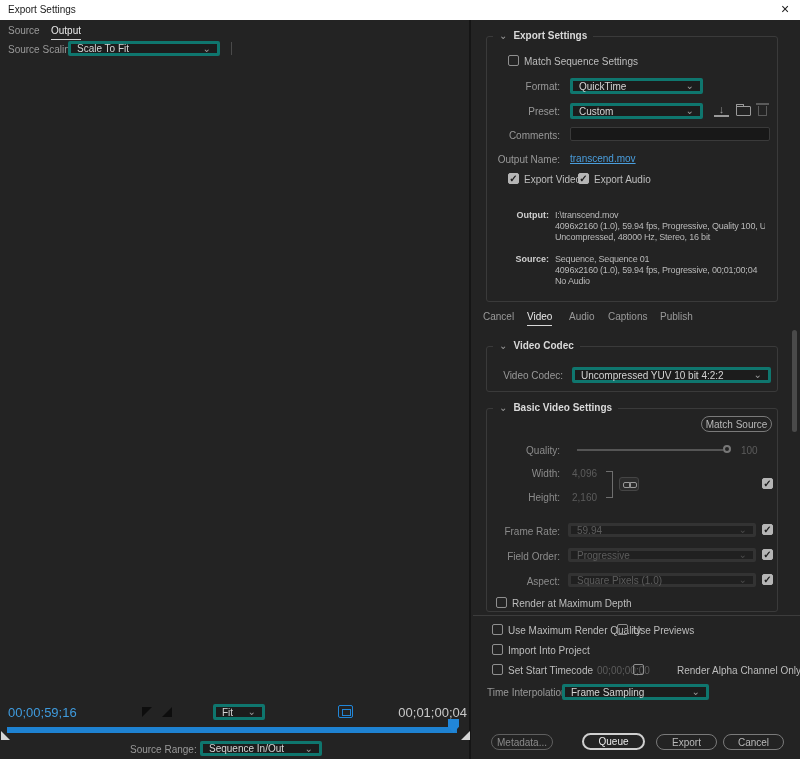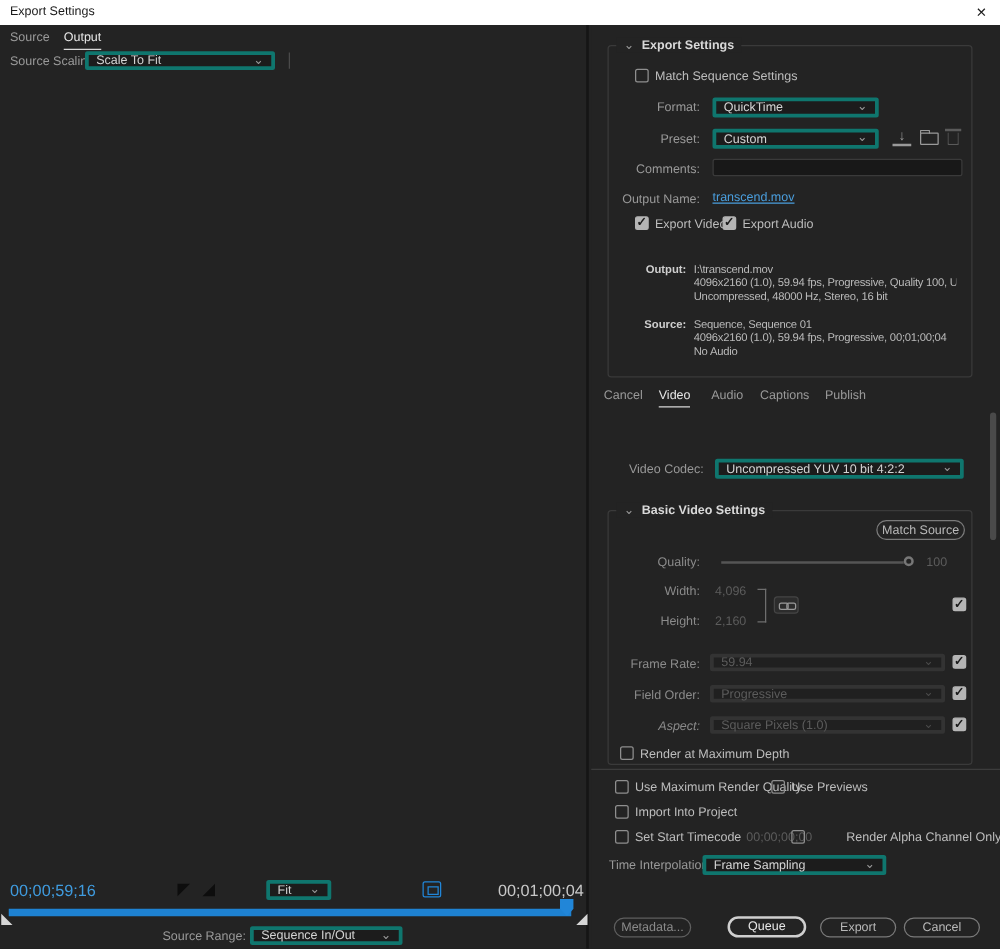--- a/index.html
+++ b/index.html
@@ -206,20 +206,23 @@
     <span class="sumline" style="left:82px; top:234px; width:210px;">Sequence, Sequence 01</span>
     <span class="sumline" style="left:82px; top:245px; width:210px;">4096x2160 (1.0), 59.94 fps, Progressive, 00;01;00;04</span>
     <span class="sumline" style="left:82px; top:256px; width:210px;">No Audio</span>
 
     <span class="tab" style="left:10px; top:291px;">Cancel</span>
     <span class="tab active" style="left:54px; top:291px;">Video</span>
     <span class="tab" style="left:96px; top:291px;">Audio</span>
     <span class="tab" style="left:135px; top:291px;">Captions</span>
     <span class="tab" style="left:187px; top:291px;">Publish</span>
 
+    <div class="group" style="left:13px; top:326px; width:292px; height:46px;">
+      <span class="legend"><span class="chev">⌄</span><span>Video Codec</span></span>
+    </div>
     <span class="rlabel" style="left:10px; top:350px; width:80px;">Video Codec:</span>
     <div class="dd" style="left:99px; top:347px; width:199px; height:16px;">
       <span class="dd-val">Uncompressed YUV 10 bit 4:2:2</span>
       <span class="dd-ch">⌄</span>
     </div>
 
     <div class="group" style="left:13px; top:388px; width:292px; height:204px;">
       <span class="legend"><span class="chev">⌄</span><span>Basic Video Settings</span></span>
     </div>
 
@@ -253,21 +256,21 @@
 
     <span class="rlabel dim" style="left:10px; top:531px; width:77px; color:#8b8b8b;">Field Order:</span>
     <div class="dd disabled" style="left:95px; top:528px; width:188px; height:14px;">
       <span class="dd-val">Progressive</span>
       <span class="dd-ch">⌄</span>
     </div>
     <span class="cb checked" style="left:289px; top:529px;">
         <span class="cb-mark">✓</span>
       </span>
 
-    <span class="rlabel dim" style="left:10px; top:556px; width:77px; color:#8b8b8b;font-style:italic;">Aspect:</span>
+    <span class="rlabel dim" style="left:10px; top:556px; width:77px; color:#8b8b8b;">Aspect:</span>
     <div class="dd disabled" style="left:95px; top:553px; width:188px; height:14px;">
       <span class="dd-val">Square Pixels (1.0)</span>
       <span class="dd-ch">⌄</span>
     </div>
     <span class="cb checked" style="left:289px; top:554px;">
         <span class="cb-mark">✓</span>
       </span>
 
     <span class="cb" style="left:23px; top:577px;"></span>
     <span class="lbl" style="left:39px; top:578px; color:#bdbdbd;">Render at Maximum Depth</span>

